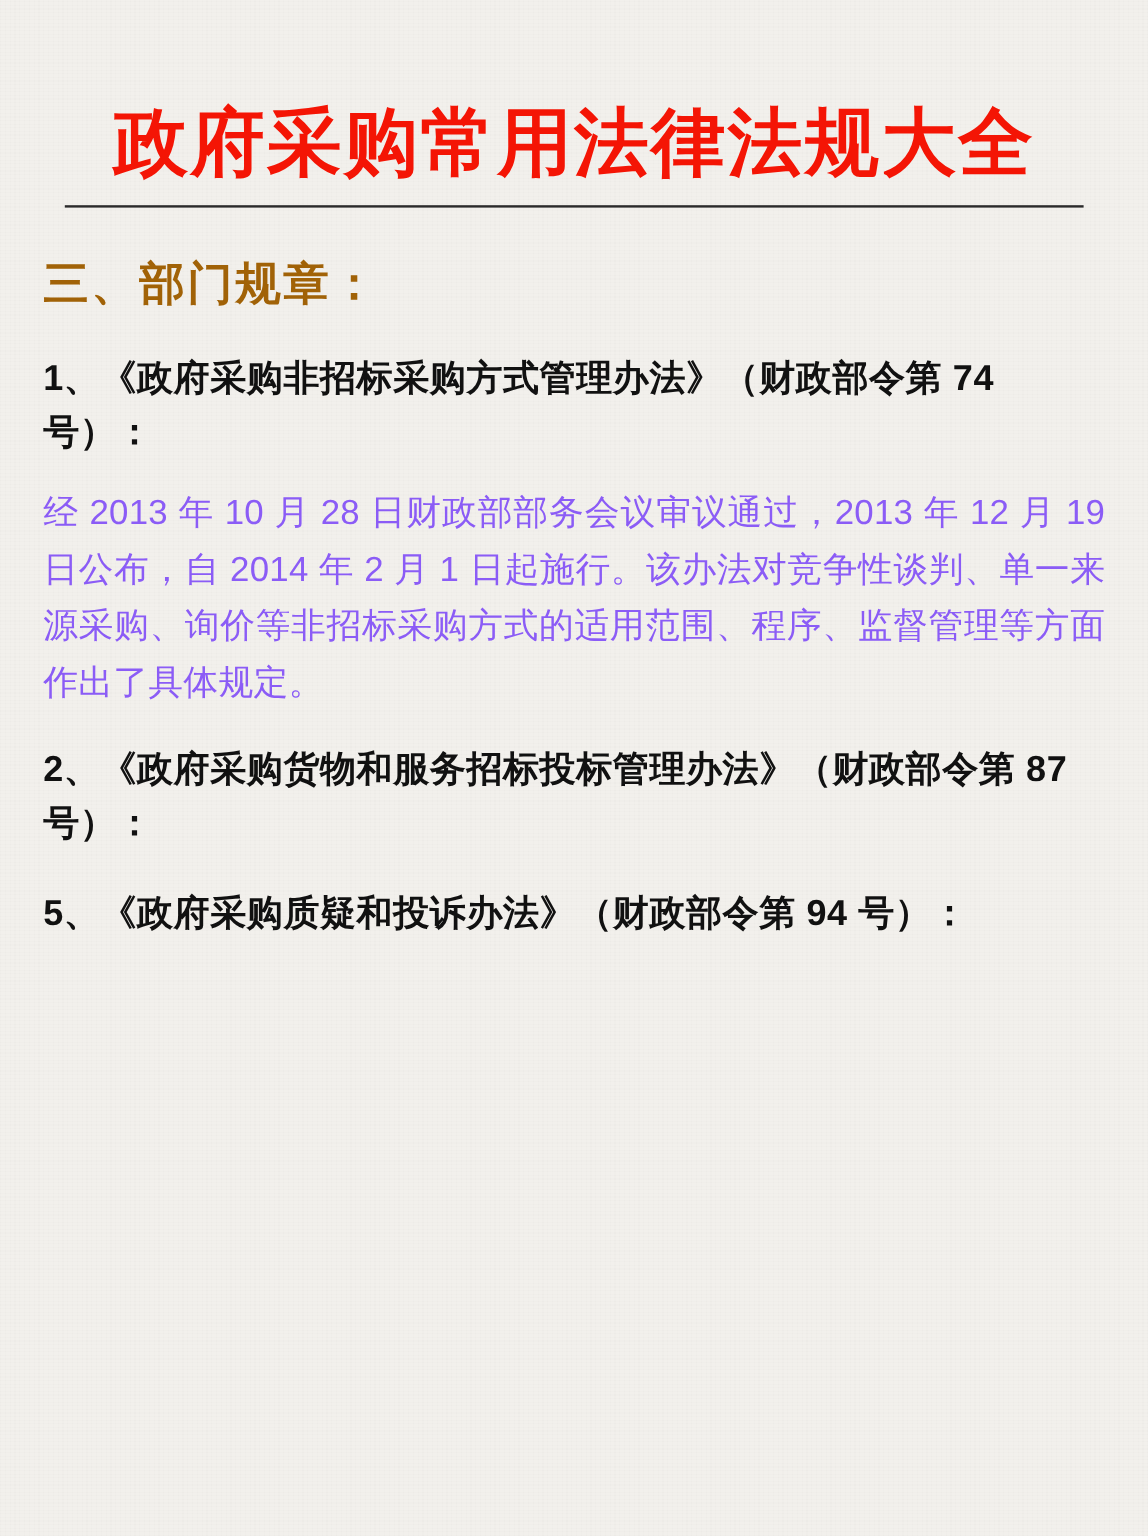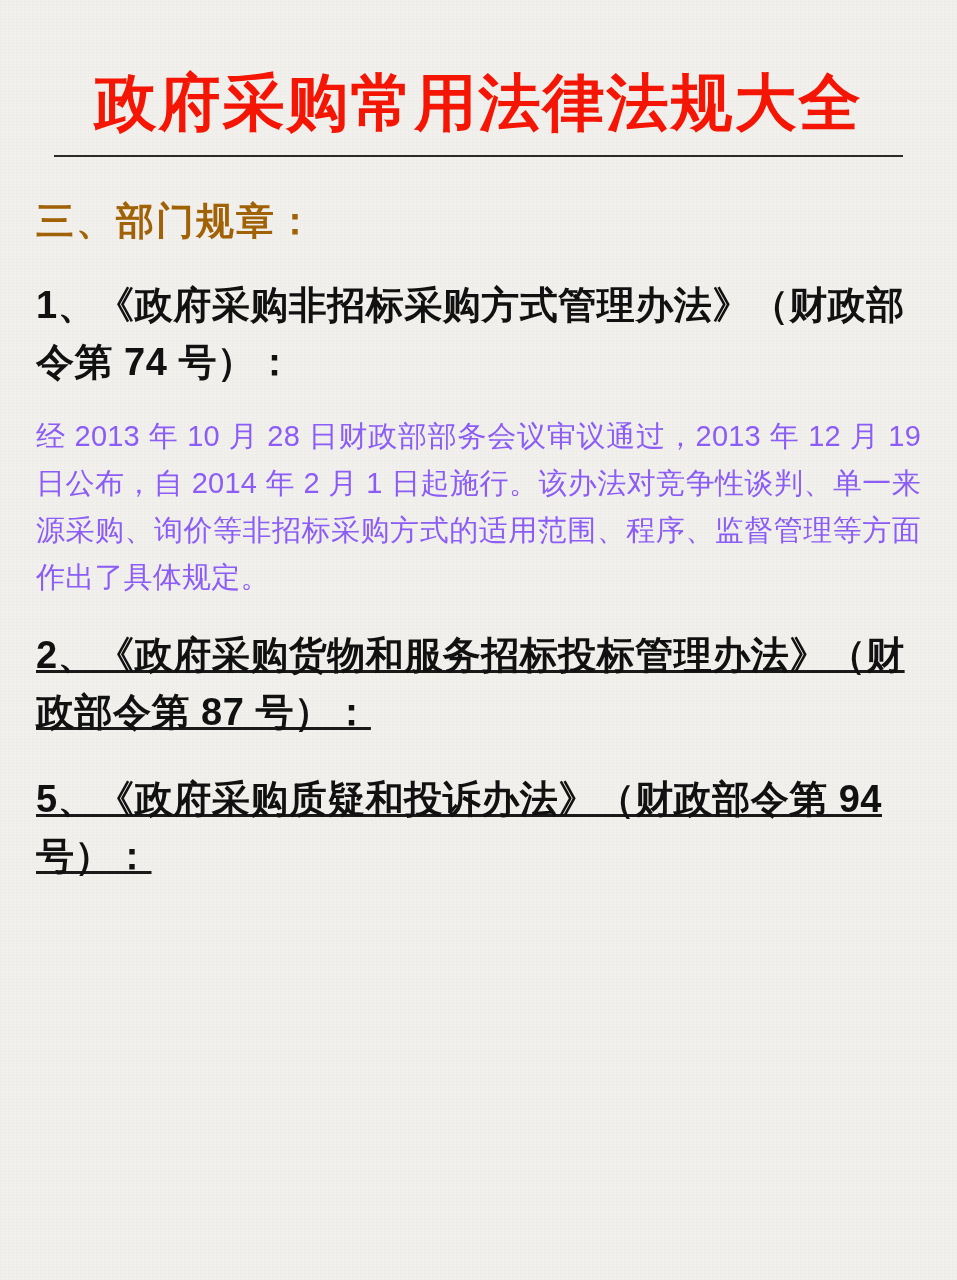--- a/index.html
+++ b/index.html
@@ -25,66 +25,65 @@
       repeating-linear-gradient(90deg, rgba(0,0,0,0.010) 0px, rgba(0,0,0,0.010) 1px, rgba(255,255,255,0) 1px, rgba(255,255,255,0) 4px);
     opacity: 0.9;
   }
   .page {
     position: relative;
     padding: 0 36px;
     box-sizing: border-box;
     width: 957px;
   }
   .doc-title {
-    margin: 0;
+    margin: 16px;
     padding-top: 68px;
     text-align: center;
     color: #f41505;
     font-size: 62px;
     font-weight: 700;
     letter-spacing: 2px;
     line-height: 1.15;
-    font-family: Liberation Serif, serif;
+    font-family: Liberation Sans, sans-serif;
   }
   .title-rule {
     margin: 16px 18px 0 18px;
     border: 0;
     border-top: 2px solid #2b2b2b;
   }
   .section-heading {
     color: #a16207;
     font-size: 38px;
     font-weight: 700;
     letter-spacing: 2px;
     margin: 40px 0 30px 0;
     line-height: 1.3;
   }
   .item-heading {
-    font-size: 38px;
+    font-size: 30px;
     font-weight: 700;
     color: #111;
     line-height: 1.5;
     margin: 26px 0 0 0;
     letter-spacing: 0.5px;
   }
   .item-body {
     font-size: 29px;
     font-weight: 400;
     color: #8b5cf6;
     line-height: 1.62;
     margin: 22px 0 0 0;
     letter-spacing: 0.2px;
     text-align: justify;
   }
   .item-heading.tight {
     margin-top: 30px;
   }
   .block + .block {
     margin-top: 6px;
-    text-decoration: underline;
   }
 </style>
 </head>
 <body>
 
 <div class="paper-texture"></div>
 
 <div class="page">
 
   <h1 class="doc-title">政府采购常用法律法规大全</h1>

